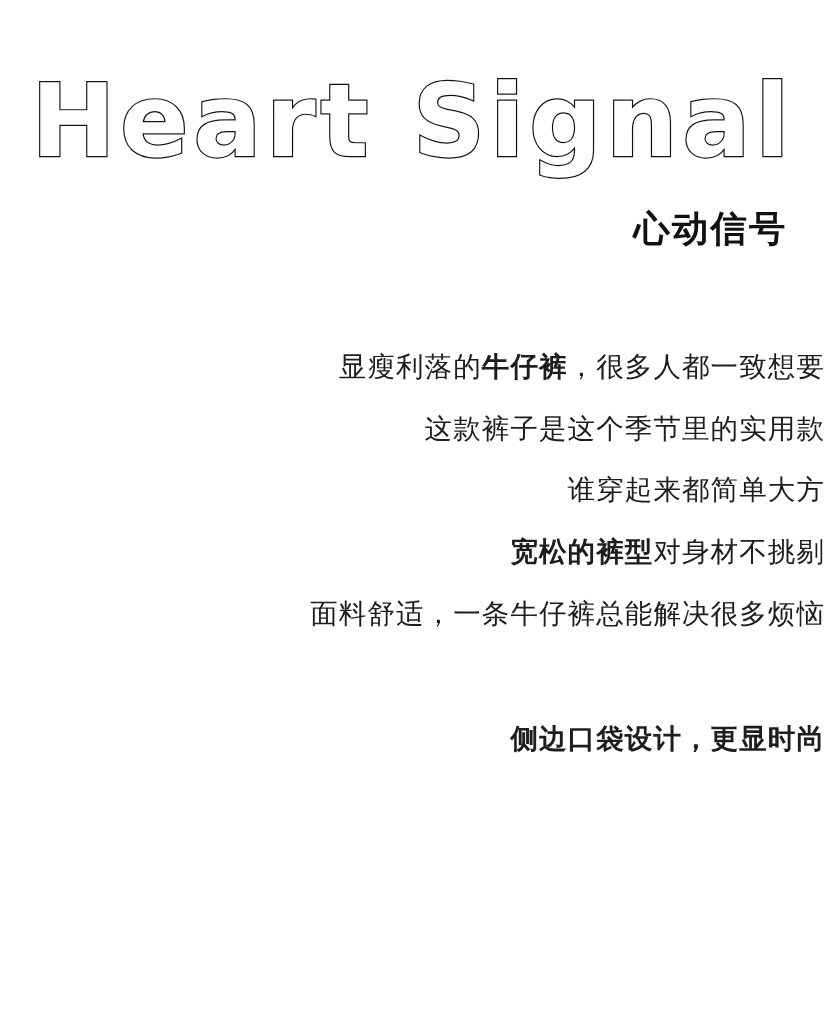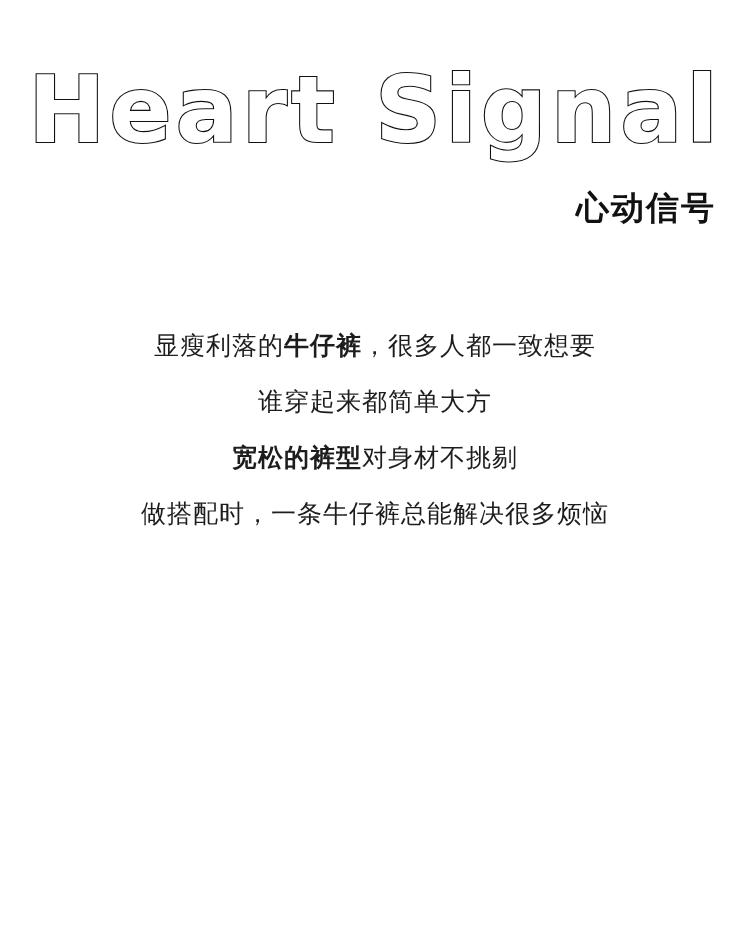--- a/index.html
+++ b/index.html
@@ -56,24 +56,24 @@
     font-family: Liberation Sans, sans-serif;
     font-size: 33px;
     font-weight: bold;
     letter-spacing: 2px;
     color: #111111;
   }
 
   
   .copy {
     position: absolute;
-    top: 318px;
+    top: 306px;
     left: 0;
     width: 750px;
-    text-align: center;
+    text-align: right;
   }
   .copy-line {
     font-family: "DejaVu Sans", sans-serif;
     font-size: 25px;
     line-height: 56px;
     color: #1d1d1d;
     letter-spacing: 1px;
     white-space: pre;
   }
   .copy-line b {
@@ -92,22 +92,24 @@
     <svg class="logo-outline" viewBox="0 0 700 110">
       <text x="350" y="84" text-anchor="middle">Heart Signal</text>
     </svg>
   </div>
 
   <div class="logo-sub">心动信号</div>
 
   <div class="copy">
     <div>
         <div class="copy-line"><span>显瘦利落的</span><b>牛仔裤</b><span>，很多人都一致想要</span></div>
+        <div class="copy-line"><span>这款裤子是这个季节里的实用款</span></div>
         <div class="copy-line"><span>谁穿起来都简单大方</span></div>
         <div class="copy-line"><b>宽松的裤型</b><span>对身材不挑剔</span></div>
-        <div class="copy-line"><span>做搭配时，一条牛仔裤总能解决很多烦恼</span></div>
+        <div class="copy-line"><span>面料舒适，一条牛仔裤总能解决很多烦恼</span></div>
       </div>
     <div class="copy-gap"></div>
     <div>
+        <div class="copy-line"><b>侧边口袋设计，更显时尚</b></div>
       </div>
   </div>
 
 </div>
 
 </body></html>

